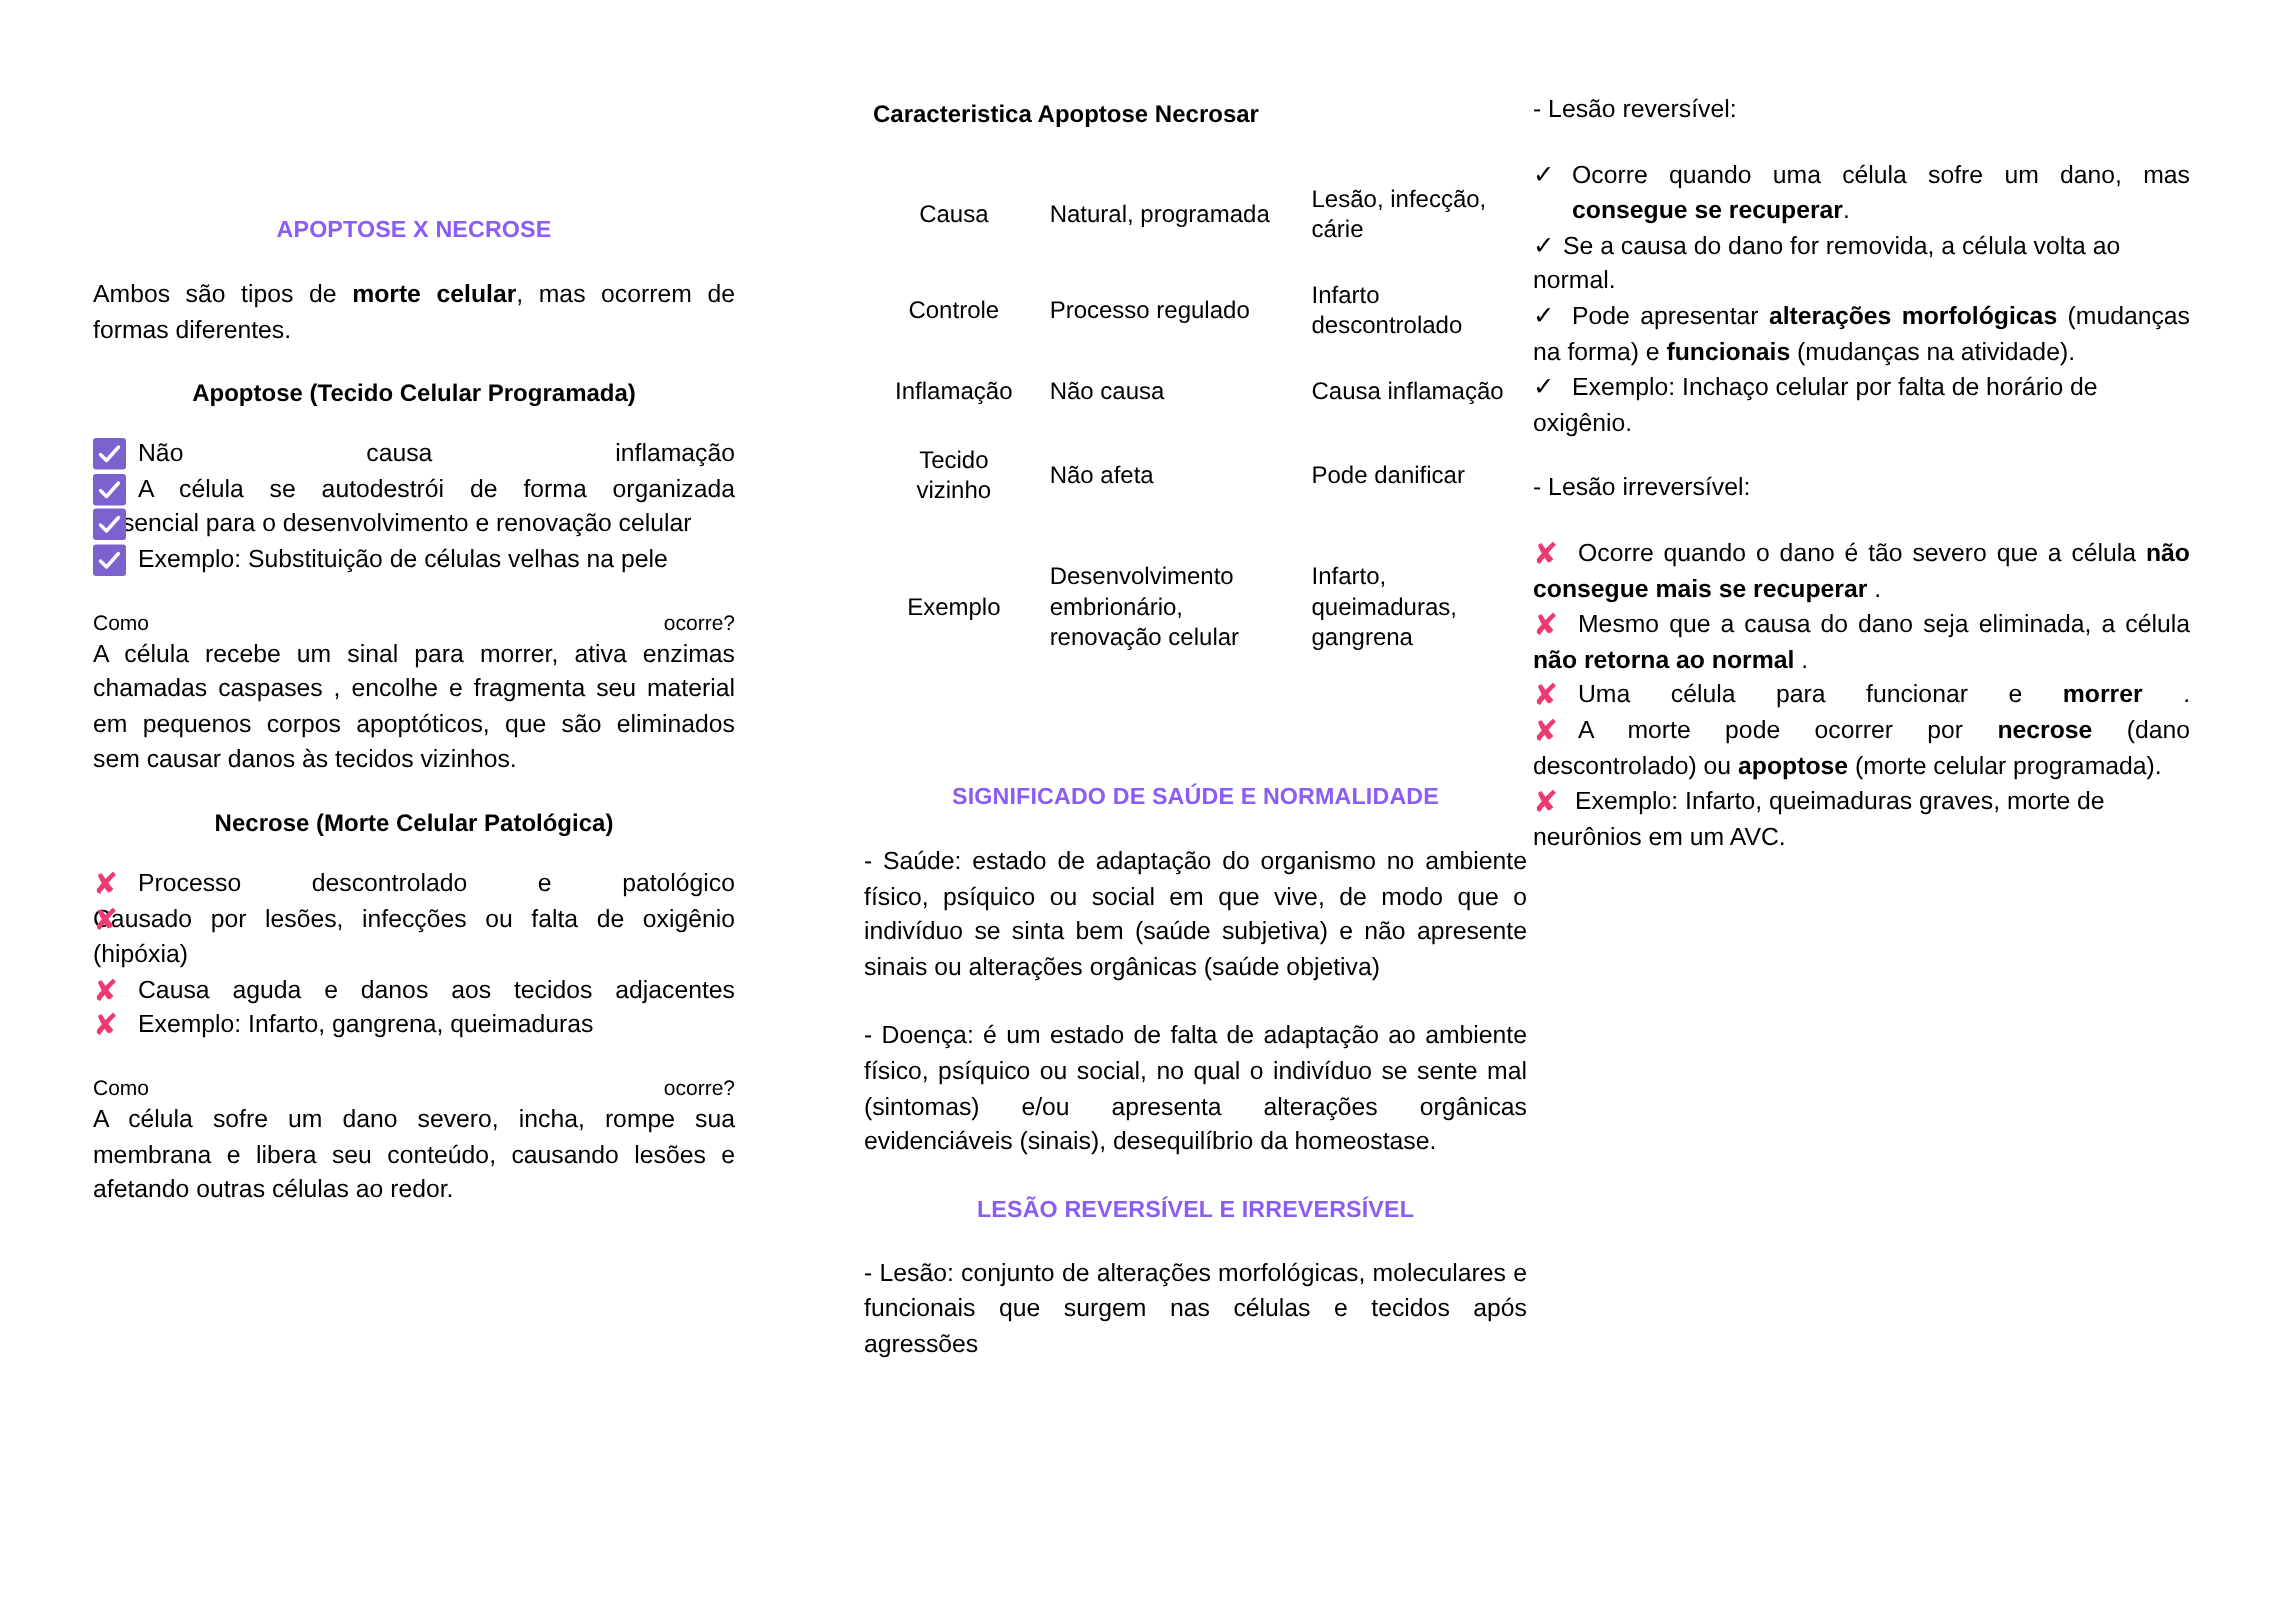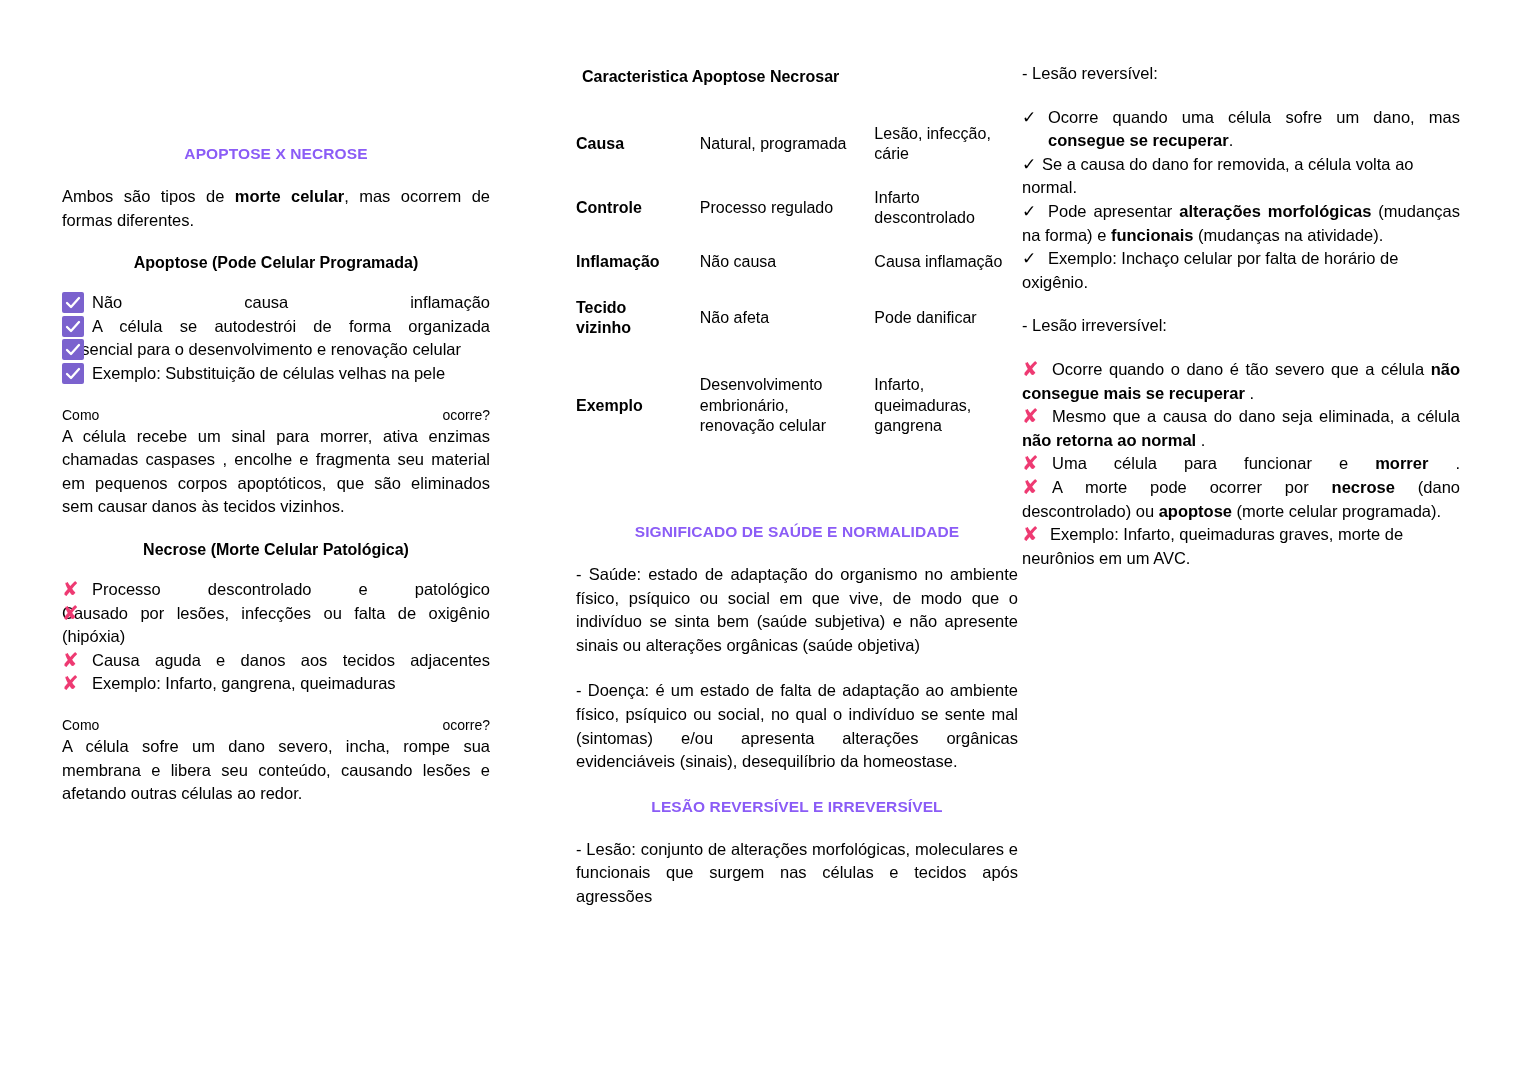--- a/index.html
+++ b/index.html
@@ -118,23 +118,24 @@
     border-collapse: collapse;
     width: 100%;
     font-size: 16px;
   }
   table.cmp td {
     vertical-align: middle;
     padding: 0;
     line-height: 1.28;
   }
   table.cmp td.lbl {
-    font-weight: bold;
+    font-weight: normal;
     width: 108px;
     padding-right: 4px;
+    text-align: center;
   }
   table.cmp td.c2 { width: 150px; padding-right: 8px; }
   table.cmp td.c3 { }
   .tbl-title {
     font-weight: bold;
     font-size: 16px;
     margin: 0 0 26px 6px;
   }
   .sp { display: block; }
 </style>
@@ -148,21 +149,21 @@
     <div style="height:145px"></div>
 
     <div class="blue-head">APOPTOSE X NECROSE</div>
 
     <div style="height:22px"></div>
 
     <p class="body"><span>Ambos são tipos de </span><b>morte celular</b><span>, mas ocorrem de formas diferentes.</span></p>
 
     <div style="height:22px"></div>
 
-    <div class="black-head">Apoptose (Pode Celular Programada)</div>
+    <div class="black-head">Apoptose (Tecido Celular Programada)</div>
 
     <div style="height:19px"></div>
 
 
     <div class="bullet">
       <span class="mark chk">
         <svg width="22" height="21" viewBox="0 0 22 21">
             <polyline points="5,11 9,15 17,6" fill="none" stroke="#ffffff" stroke-width="2.3" stroke-linecap="round" stroke-linejoin="round"></polyline>
           </svg>
       </span>

